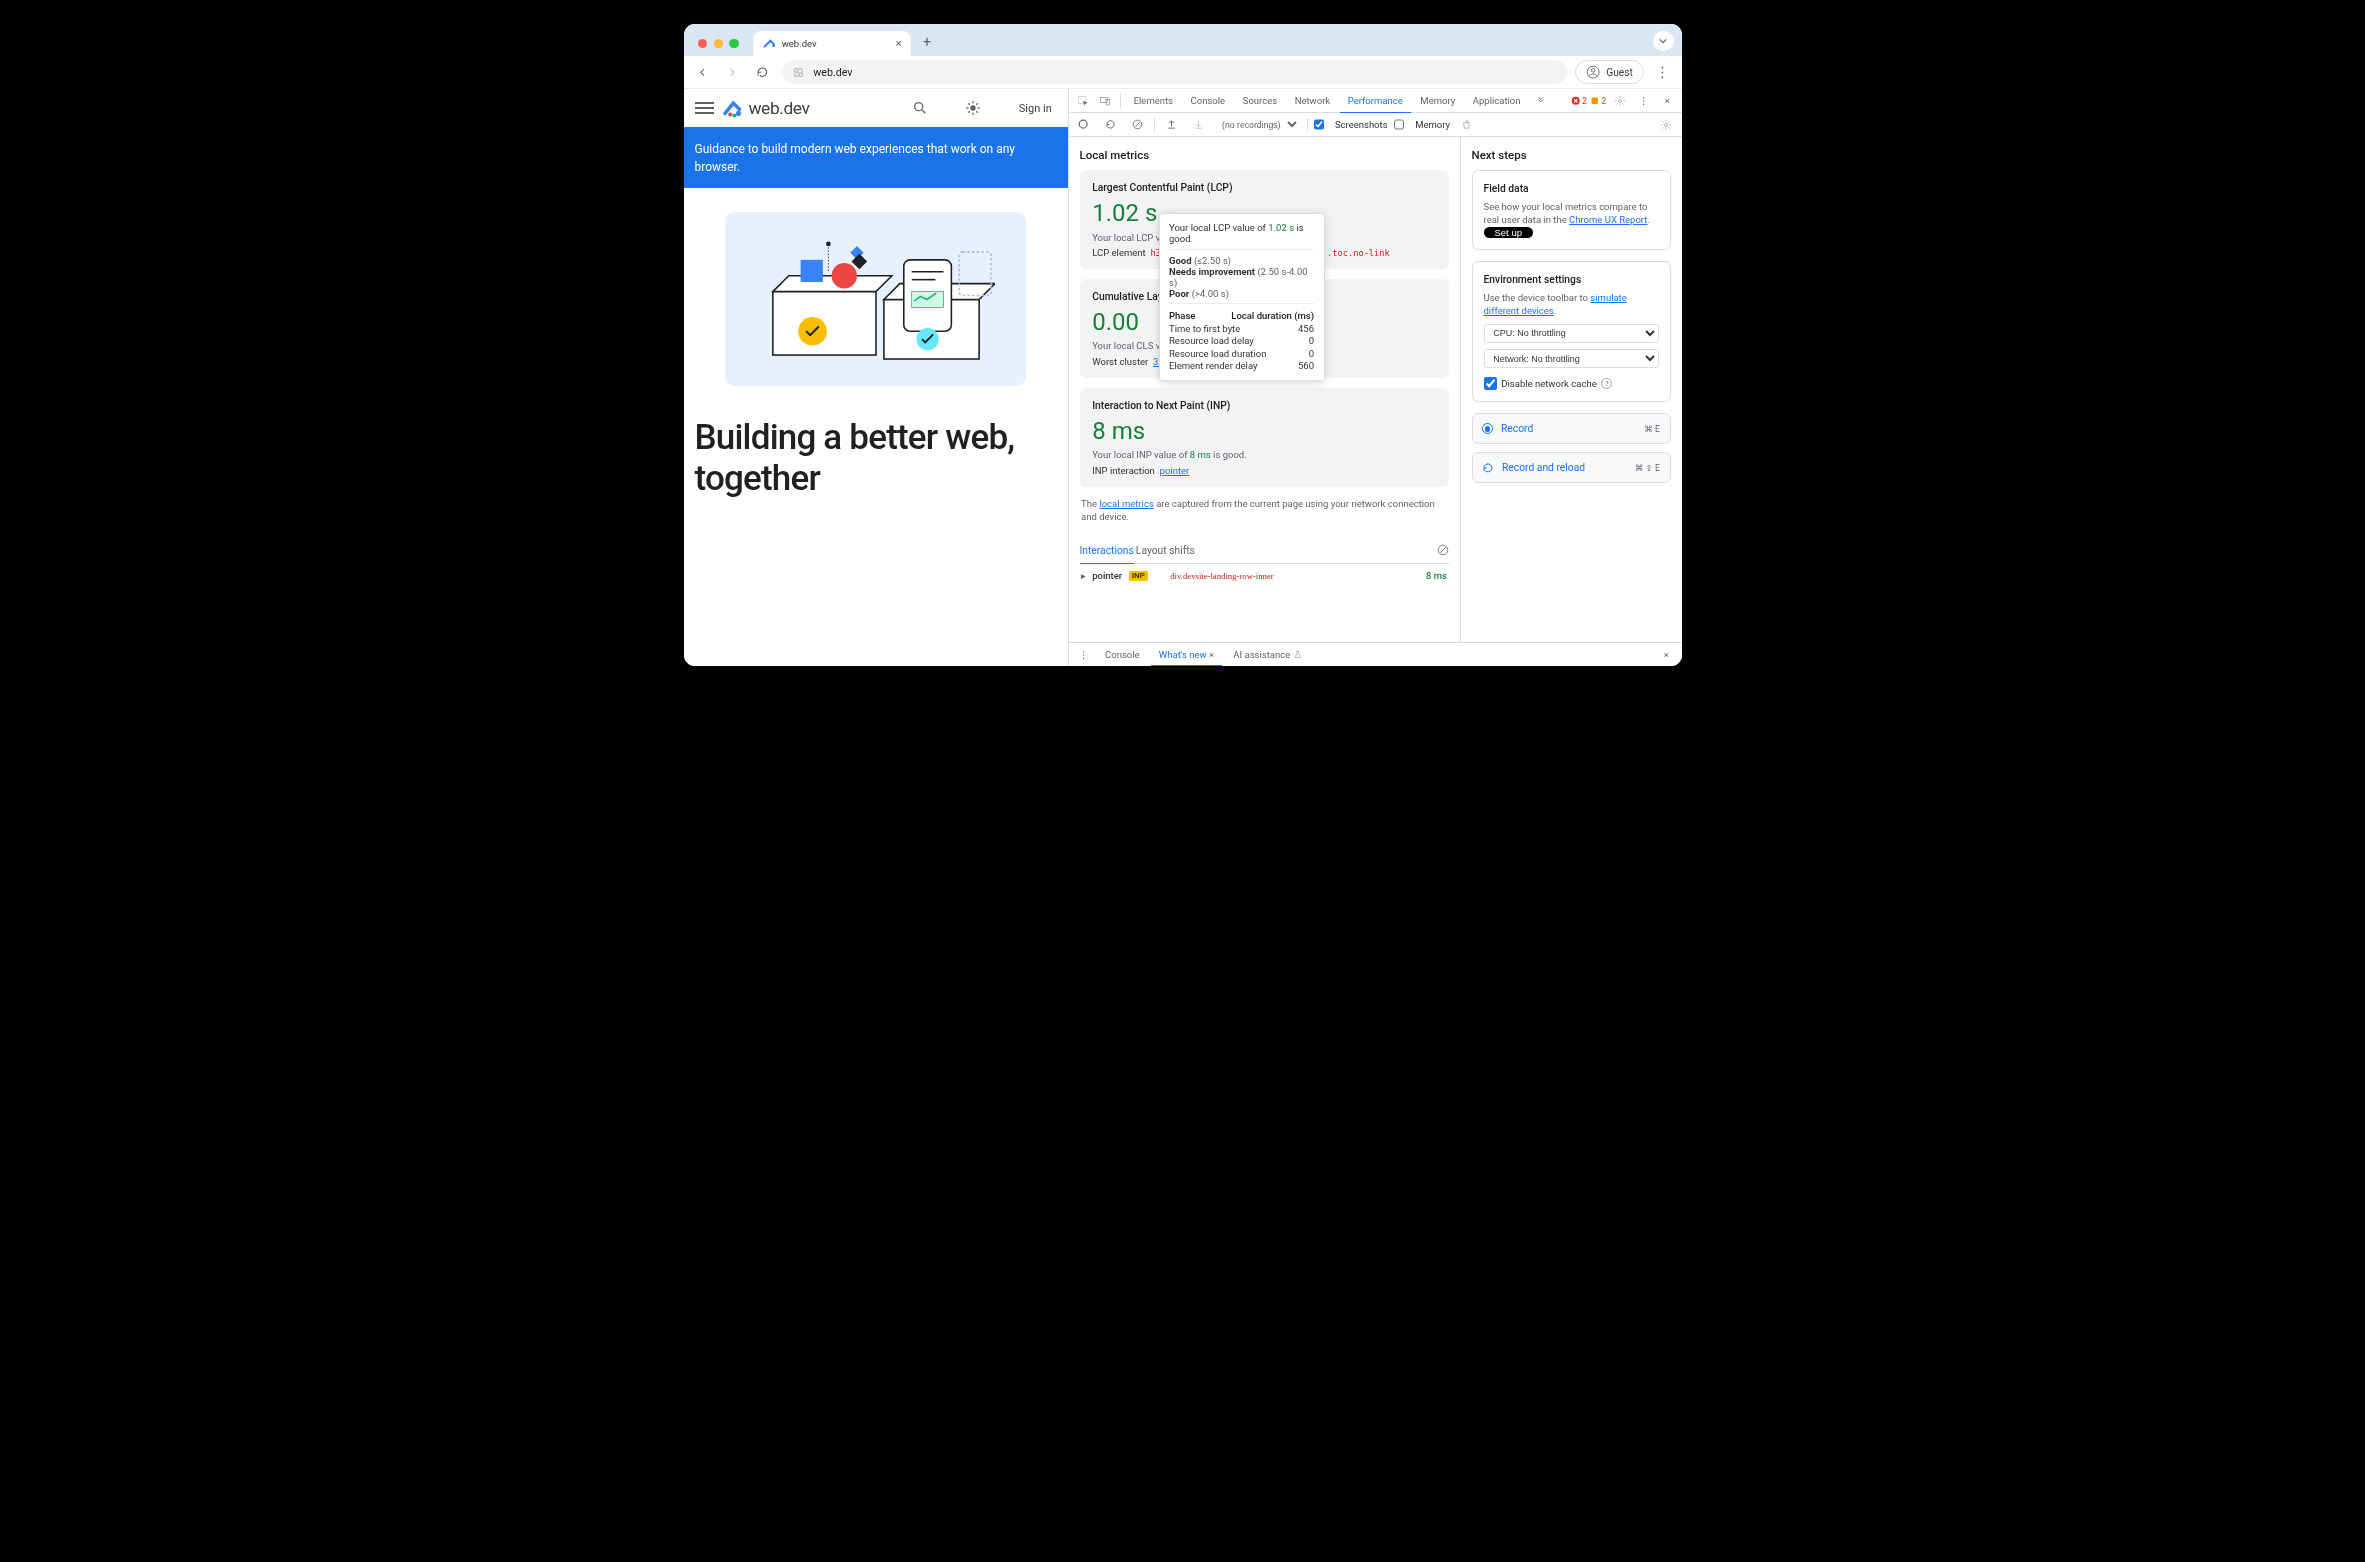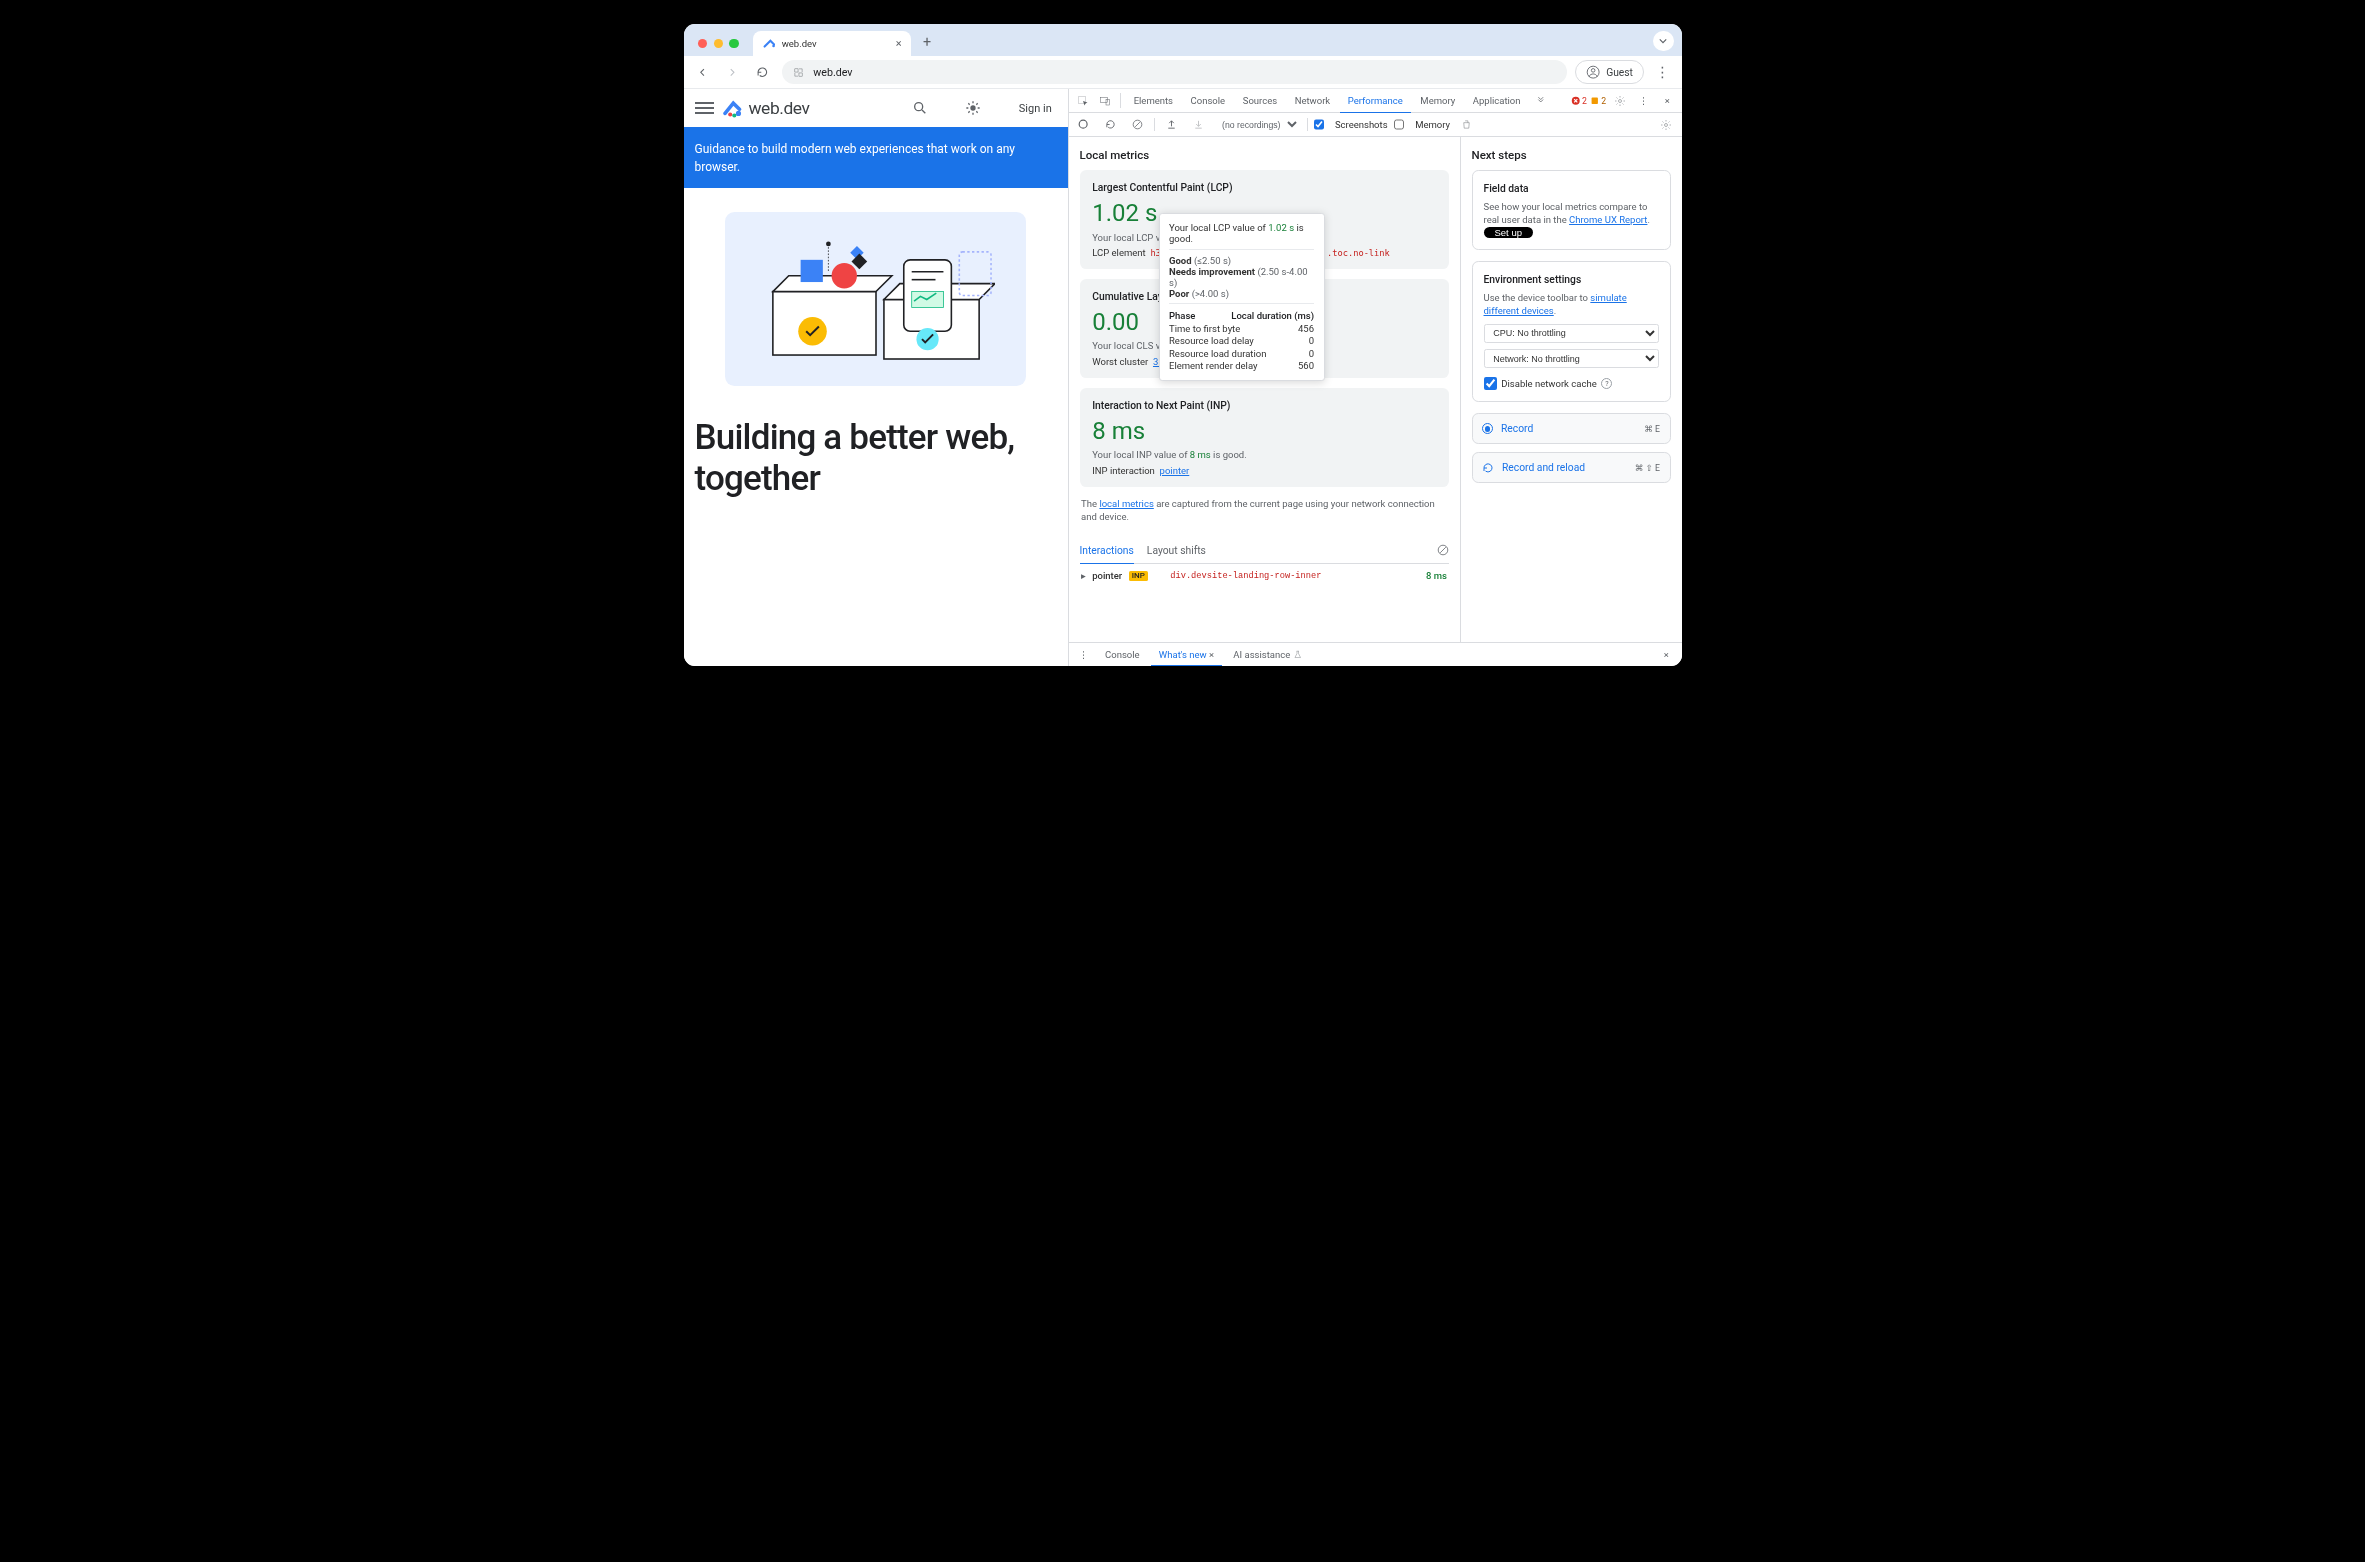--- a/index.html
+++ b/index.html
@@ -68,29 +68,29 @@
 .metric-value { font-size: 24px; font-weight: 400; color: #188038; margin: 4.8px 0; }
 .metric-desc { font-size: 9.5px; color: #5f6368; }
 .metric-desc .good { color: #188038; }
 .metric-row { font-size: 9.5px; color: #333; margin-top: 4.8px; }
 .metric-row a { color: #1a73e8; text-decoration: underline; }
 .dom-path { color: #c5221f; font-family: monospace; font-size: 8.7px; }
 
 .caption { font-size: 9.5px; color: #5f6368; margin: 6.3px 1.6px 12.7px 1.6px; line-height: 1.4; }
 .caption a { color: #1a73e8; text-decoration: underline; }
 
-.sub-tabs { display: flex; gap: 13px; border-bottom: 0.8px solid #dadce0; margin-top: 14px; align-items:center;justify-content:space-between; }
+.sub-tabs { display: flex; gap: 2px; border-bottom: 0.8px solid #dadce0; margin-top: 14px; align-items:center;justify-content:space-between; }
 .sub-tab { padding: 6.3px 0; font-size: 10.3px; color: #5f6368; cursor: pointer; }
 .sub-tab.active { color: #1a73e8; border-bottom: 1.6px solid #1a73e8; margin-bottom: -0.8px; }
 .sub-tab-icon { margin-left:auto; color:#5f6368; }
 
 .int-row { display: flex; align-items: center; padding: 6.3px 1.6px; font-size: 9.5px; gap: 6.3px; }
 .int-row .exp { color: #5f6368; }
 .chip-inp { background: #fbbc04; color: #202124; font-size: 8px; padding: 0.8px 3.2px; border-radius: 1.6px; font-weight: 500; }
-.int-target { color: #c5221f; font-family: Liberation Mono, monospace; font-size: 8.7px; margin-left: 16px; }
+.int-target { color: #c5221f; font-family: Liberation Serif, serif; font-size: 8.7px; margin-left: 16px; }
 .int-time { margin-left: auto; color: #188038; font-weight: 500; }
 
 .side-card { border: 0.8px solid #dadce0; border-radius: 6.3px; padding: 11px; margin-bottom: 11px; }
 .side-card h4 { font-size: 10.3px; font-weight: 500; margin-bottom: 4.8px; color: #202124; }
 .side-card p { font-size: 9.5px; color: #5f6368; line-height: 1.4; }
 .side-card a { color: #1a73e8; text-decoration: underline; text-align: right; }
 .btn-primary { background: #000000; color: #fff; border: none; border-radius: 11px; padding: 0 11px; font-size: 9.5px; margin-top: 1px; cursor: pointer; }
 .env-select { width: 100%; border: 0.8px solid #dadce0; border-radius: 2.4px; padding: 2.4px 4.8px; font-size: 9px; margin-top: 6.3px; color: #333; background: #fff; }
 .env-check { display: flex; align-items: center; gap: 4.8px; font-size: 9.5px; margin-top: 9.5px; color: #333; }
 .env-check input { accent-color: #1a73e8; }

